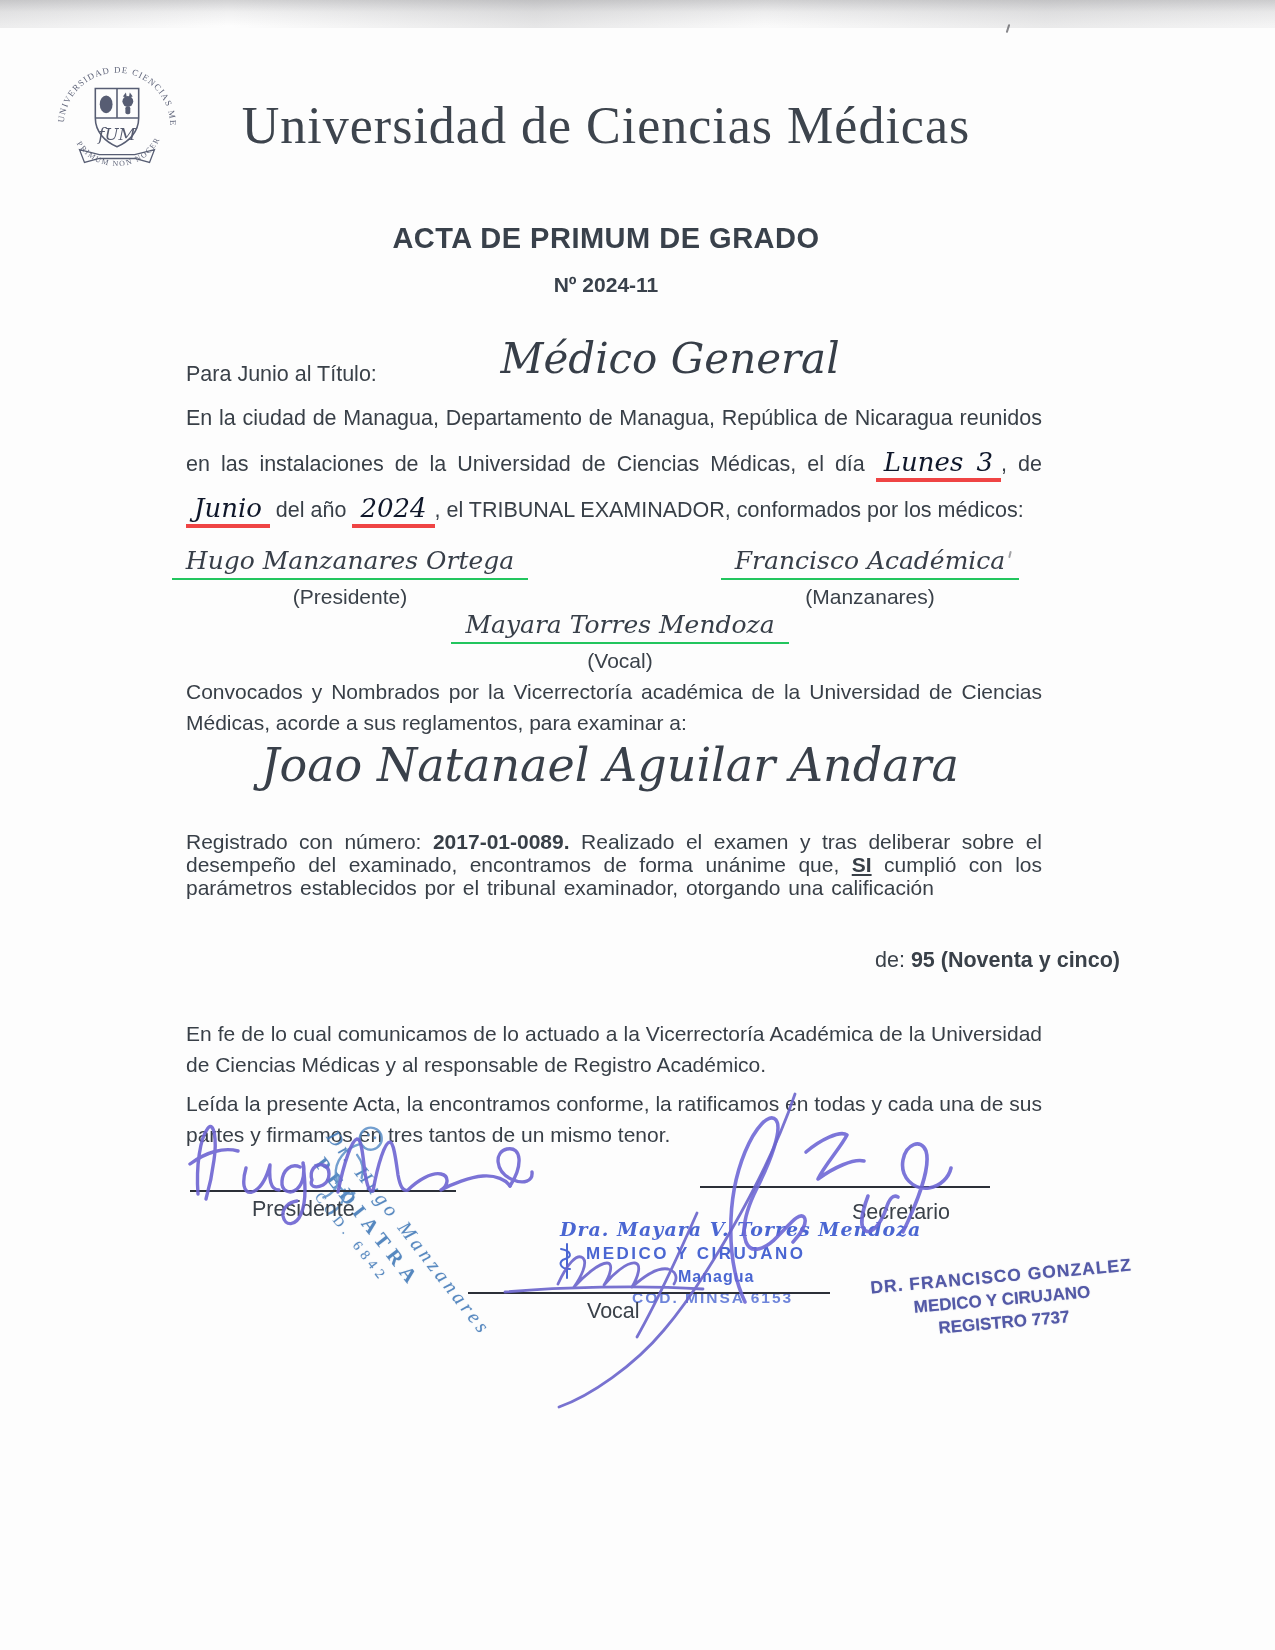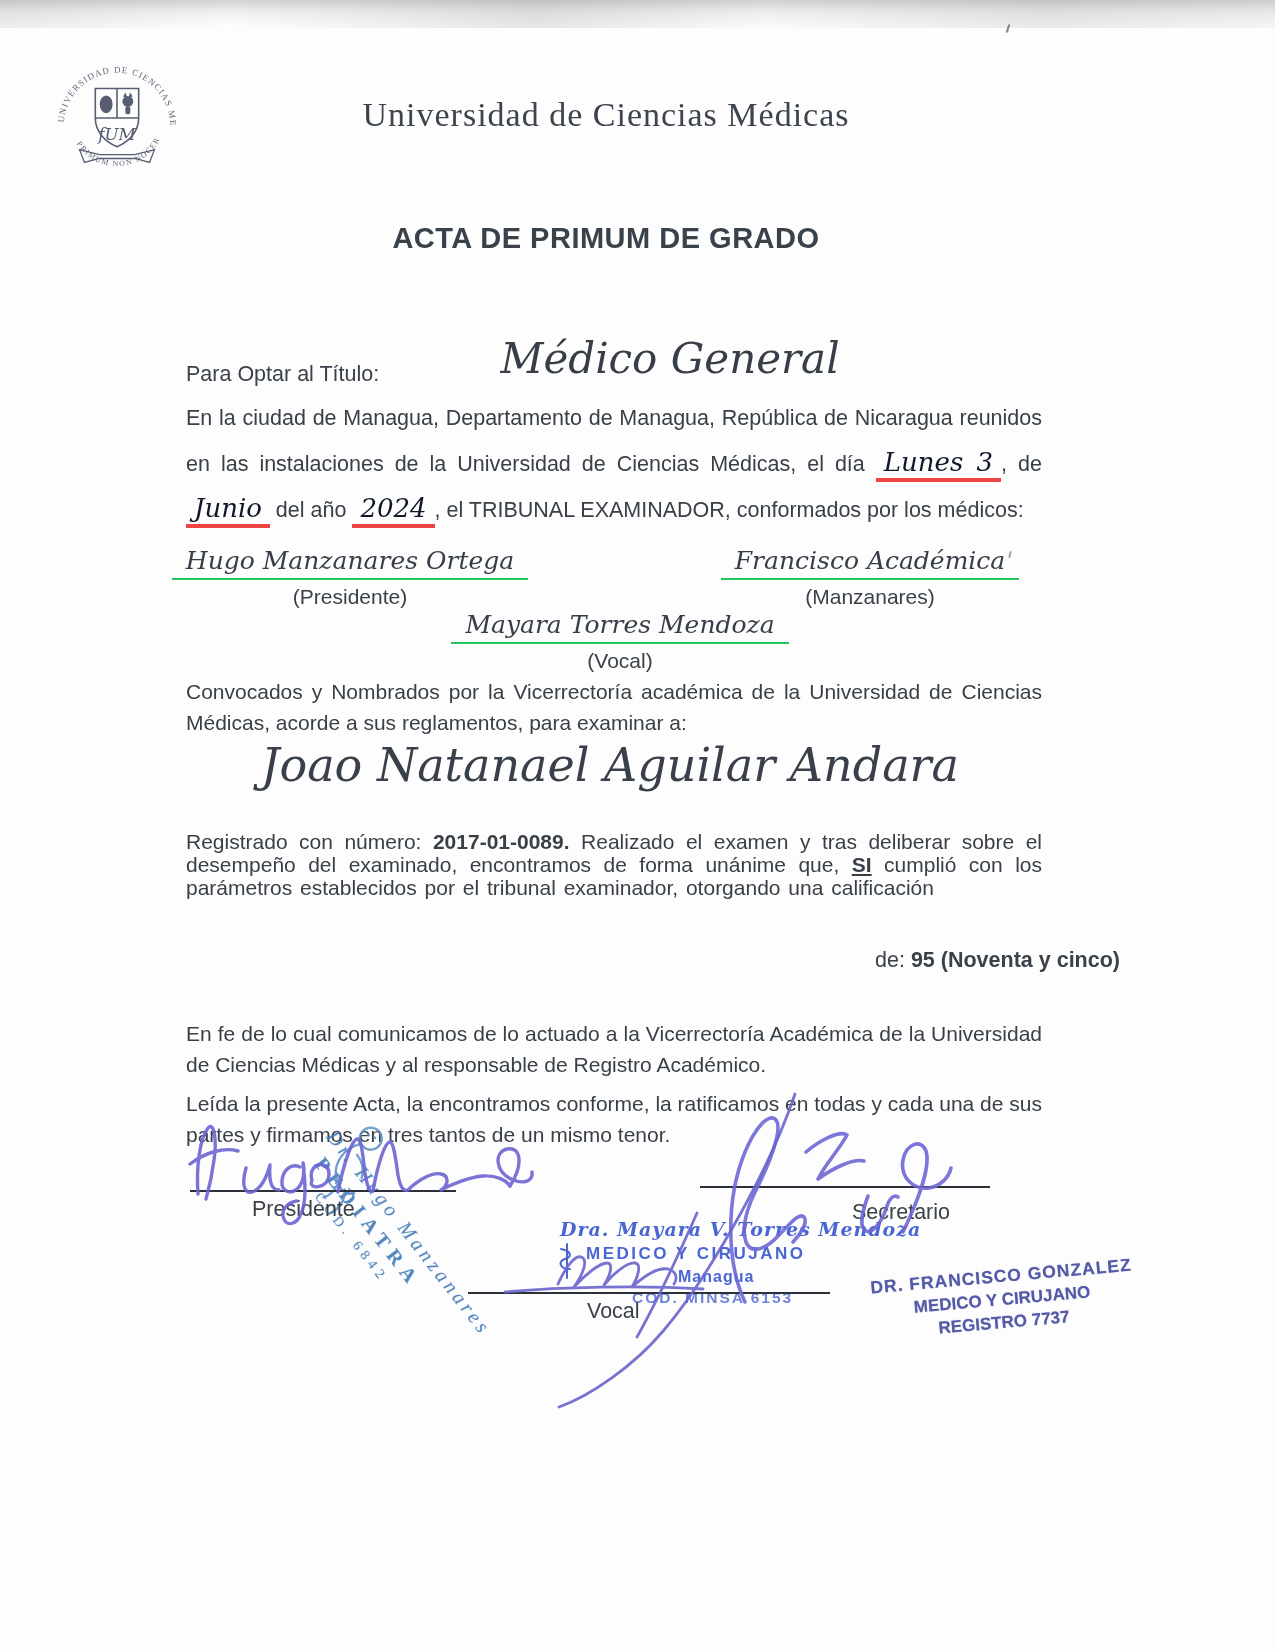--- a/index.html
+++ b/index.html
@@ -18,21 +18,21 @@
   }
   .speck { position:absolute; background:#4a4a50; opacity:.65; border-radius:1px; }
   .speck1 { left:1007px; top:24px; width:2px; height:9px; transform:rotate(18deg); }
   .speck2 { left:1009px; top:551px; width:2px; height:7px; transform:rotate(14deg); opacity:.5; }
 
   .seal { position:absolute; left:48px; top:54px; width:138px; height:140px; opacity:.88; }
 
   .uni-title {
     position:absolute; left:126px; top:96px; width:960px; text-align:center;
     font-family:"Liberation Serif","DejaVu Serif",serif;
-    font-size:34px; letter-spacing:1px; color:#3d444d;
+    font-size:52px; letter-spacing:1px; color:#3d444d;
   }
   .doc-title {
     position:absolute; left:126px; top:222px; width:960px; text-align:center;
     font-weight:bold; font-size:29px; letter-spacing:.5px; color:#39414b;
   }
   .doc-number {
     position:absolute; left:126px; top:273px; width:960px; text-align:center;
     font-weight:bold; font-size:21px; color:#39414b;
   }
 
@@ -151,22 +151,23 @@
       <circle cx="81" cy="47" r="5.5"></circle>
       <path d="M76,42 L79,38 L80,43 Z"></path>
       <path d="M86,42 L83,38 L82,43 Z"></path>
       <rect x="78.5" y="52" width="5" height="8" rx="2"></rect>
     </g>
     <text x="70" y="86" text-anchor="middle" font-size="17" font-style="italic" font-family="DejaVu Serif,serif" fill="#3f455c">fUM</text>
   </svg>
 
   <div class="uni-title">Universidad de Ciencias Médicas</div>
   <div class="doc-title">ACTA DE PRIMUM DE GRADO</div>
-
-  <div class="optar-label">Para Optar al Título:</div>
+  <div class="doc-number">Nº 2024-11</div>
+
+  <div class="optar-label">Para Junio al Título:</div>
   <div class="optar-value script">Médico General</div>
 
   <div class="p p1"><span>En la ciudad de Managua, Departamento de Managua, República de Nicaragua reunidos en las instalaciones de la Universidad de Ciencias Médicas, el día </span><span class="fill script">Lunes 3</span><span>, de </span><span class="fill script">Junio</span><span> del año </span><span class="fill script">2024</span><span>, el TRIBUNAL EXAMINADOR, conformados por los médicos:</span></div>
 
   <div class="member m1">
     <div><span class="name script">Hugo Manzanares Ortega</span></div>
     <div class="role">(Presidente)</div>
   </div>
   <div class="member m2">
     <div><span class="name script">Francisco Académica</span></div>

